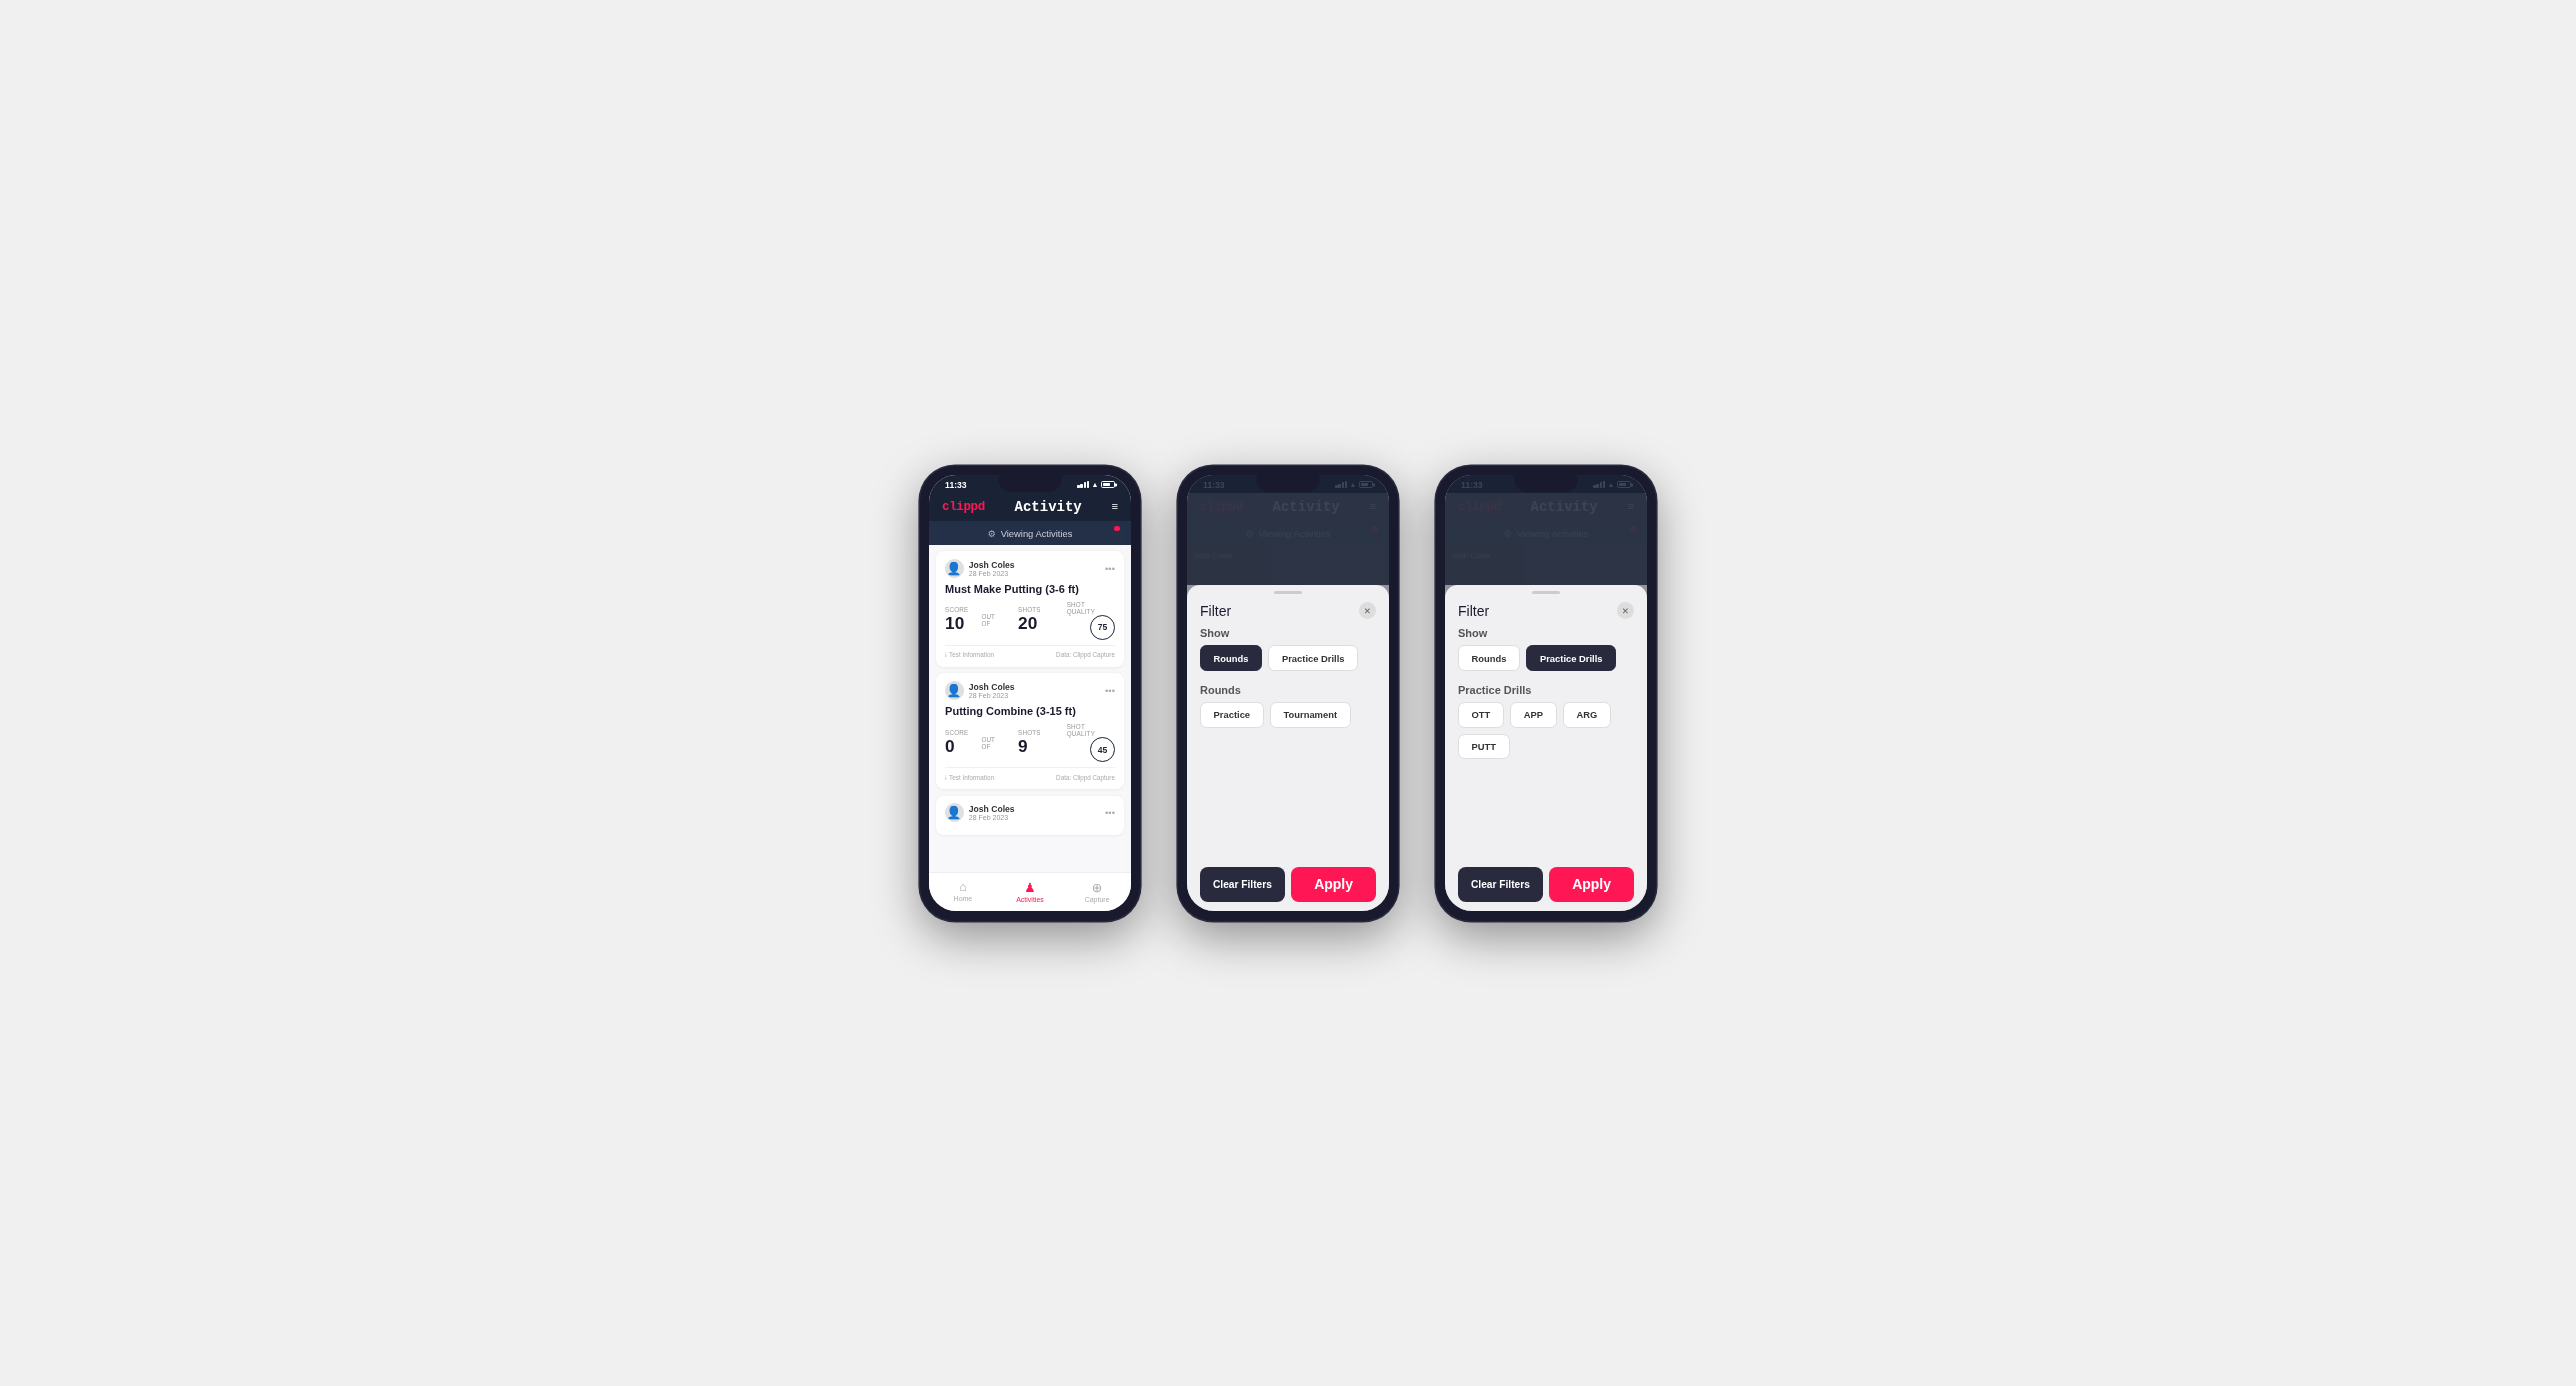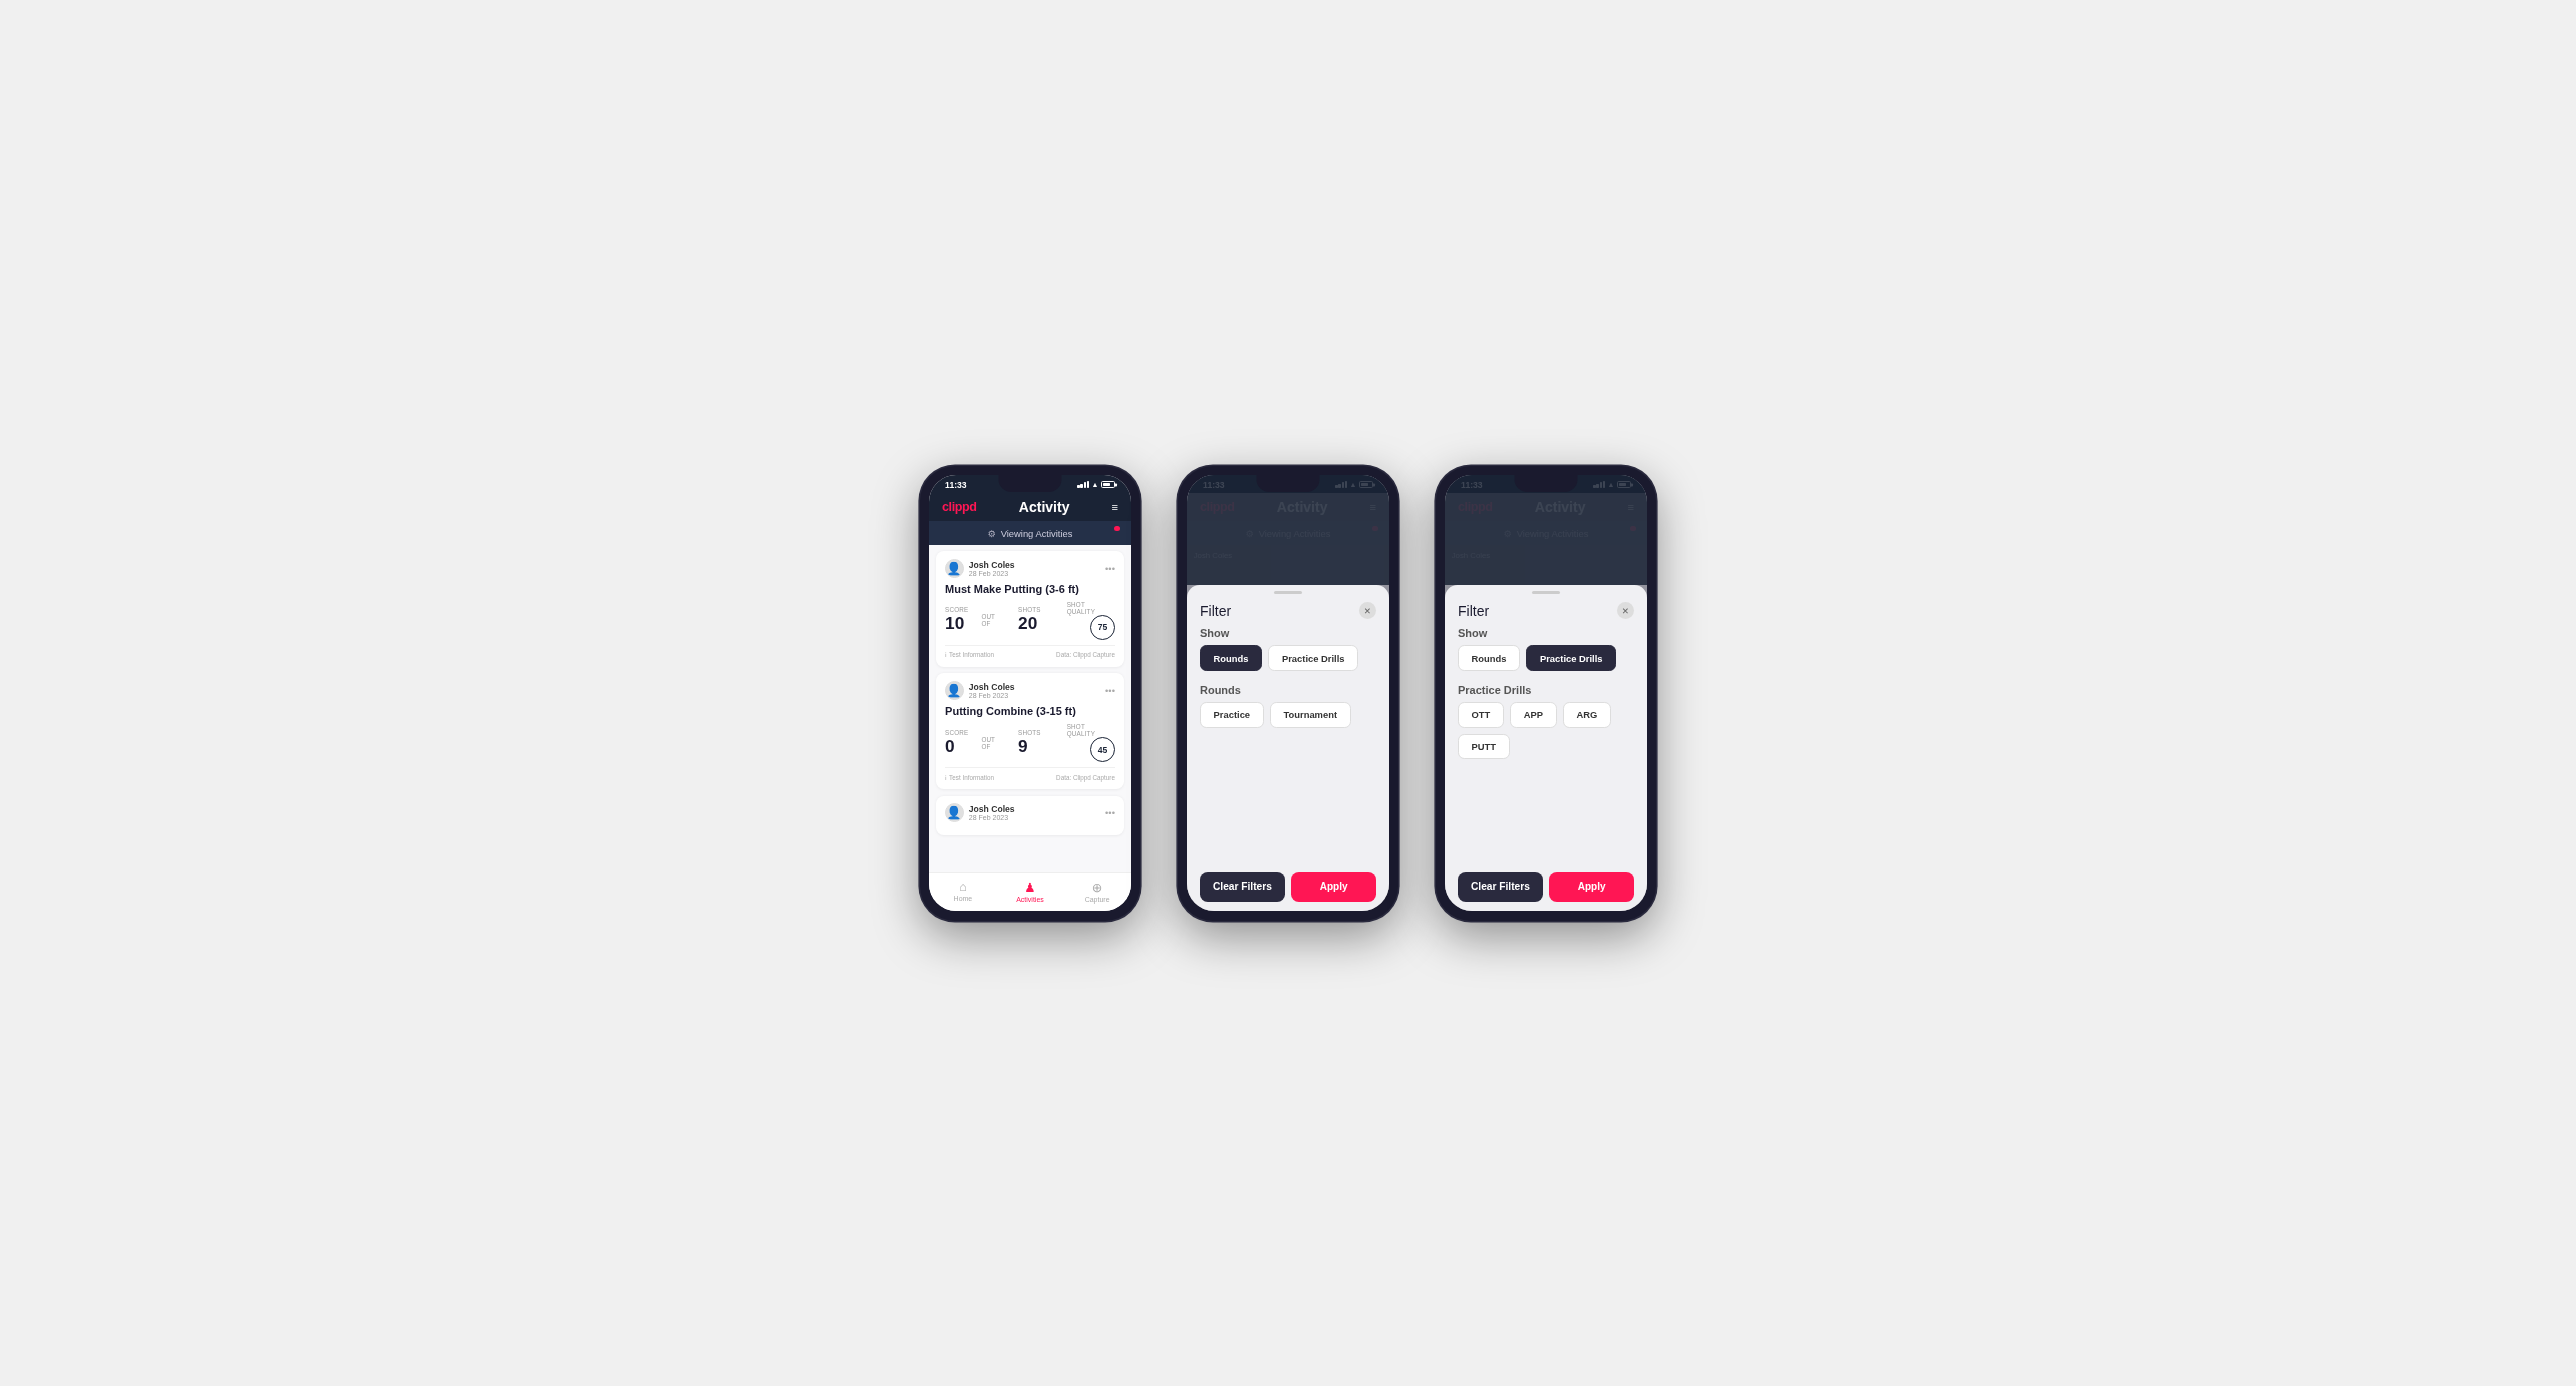--- a/index.html
+++ b/index.html
@@ -128,20 +128,21 @@
     }
 
     
     .app-header {
       display: flex;
       align-items: center;
       justify-content: space-between;
       padding: 6.3px 12.6px;
       background: #1a2335;
       flex-shrink: 0;
+      font-family: Liberation Mono, monospace;
     }
 
     .logo {
       font-size: 12.6px;
       font-weight: 800;
       color: #ff1654;
       letter-spacing: -0.4px;
     }
 
     .header-title {
@@ -488,21 +489,21 @@
       cursor: pointer;
     }
 
     .btn-apply {
       flex: 1;
       padding: 9.4px;
       background: #ff1654;
       color: #fff;
       border: none;
       border-radius: 7.8px;
-      font-size: 10px;
+      font-size: 14px;
       font-weight: 700;
       cursor: pointer;
     }
 
     
     .dimmed {
       opacity: 0.5;
     }
   </style>
 </head>

